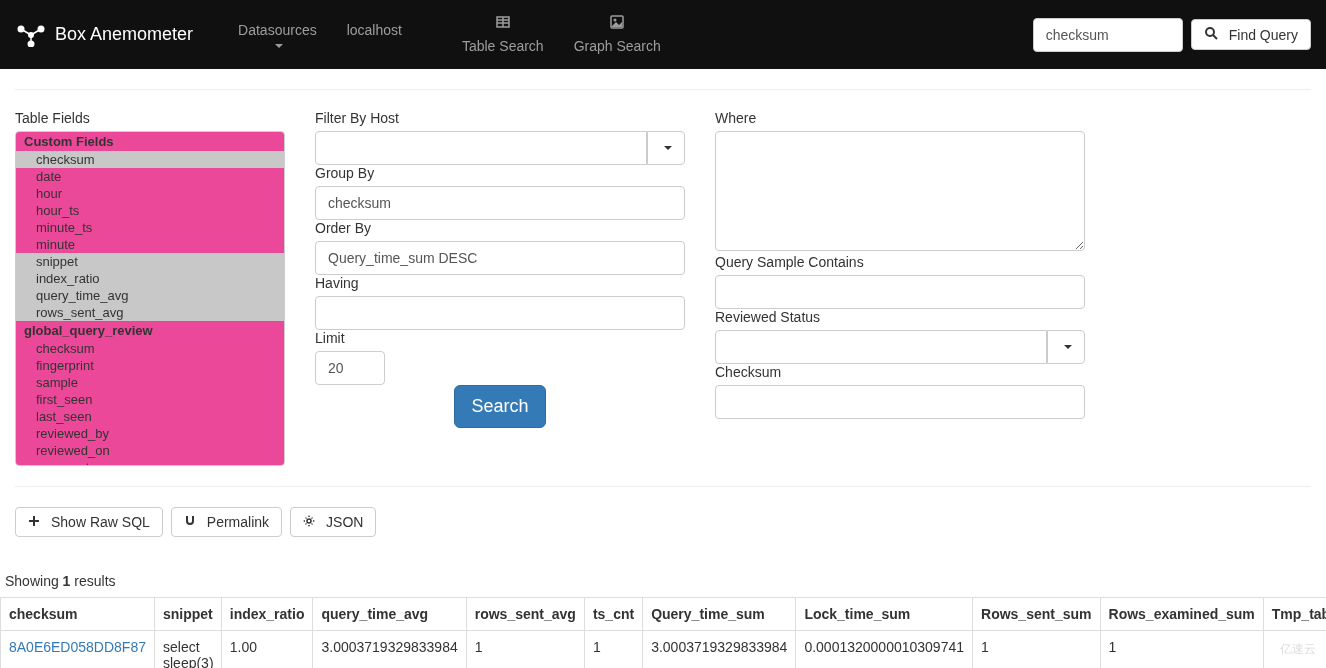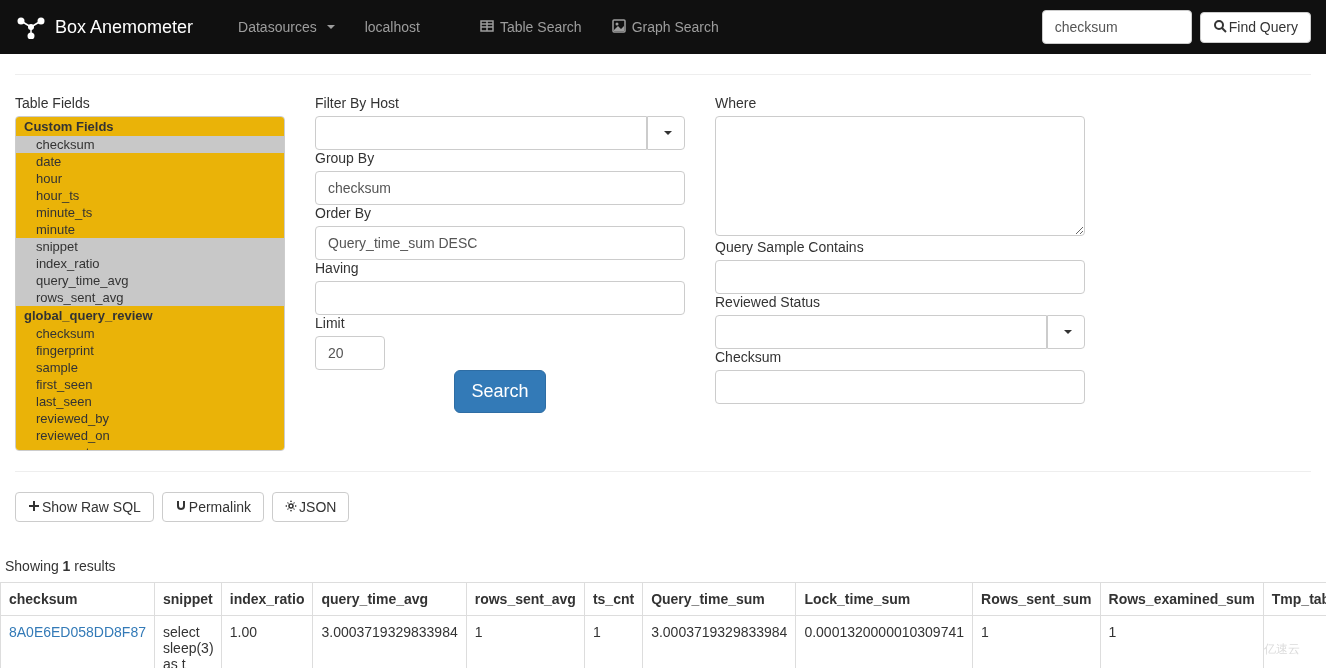--- a/index.html
+++ b/index.html
@@ -1,52 +1,52 @@
 <!DOCTYPE html>
 <html><head>
 <meta charset="utf-8">
 <style>
 * { box-sizing: border-box; margin: 0; padding: 0; }
 body { font-family: "Helvetica Neue", Helvetica, Arial, sans-serif; font-size: 14px; color: #333; background: #fff; }
 .navbar { background: #101010; min-height: 50px; padding: 0 15px; display: flex; align-items: center; }
 .navbar-brand { color: #fff; font-size: 18px; display: flex; align-items: center; gap: 8px; padding: 15px 15px 15px 0; text-decoration: none; }
 .navbar-nav { display: flex; list-style: none; margin-left: 15px; }
-.navbar-nav li a { color: #9d9d9d; padding: 15px; display: flex; align-items: center; gap: 6px; text-decoration: none; font-size: 14px; }
+.navbar-nav li a { color: #9d9d9d; padding: 15px; display: flex; align-items: center; gap: 6px; text-decoration: none; font-size: 14px; flex-direction: column; }
 .nav-right { margin-left: auto; display: flex; align-items: center; gap: 8px; }
 .form-control { background: #fff; border: 1px solid #ccc; border-radius: 4px; padding: 6px 12px; font-size: 14px; color: #555; height: 34px; }
-.btn { display: inline-flex; align-items: center; gap: 2px; padding: 6px 12px; font-size: 14px; border-radius: 4px; border: 1px solid #ccc; background: #fff; cursor: pointer; color: #333; }
+.btn { display: inline-flex; align-items: center; gap: 11px; padding: 6px 12px; font-size: 14px; border-radius: 4px; border: 1px solid #ccc; background: #fff; cursor: pointer; color: #333; }
 .btn-primary { background: #337ab7; border-color: #2e6da4; color: #fff; padding: 10px 16px; font-size: 18px; border-radius: 6px; }
 .container { padding: 0 15px; max-width: 1326px; }
 hr { border: 0; border-top: 1px solid #eee; margin: 20px 0; }
 .row { display: flex; gap: 30px; margin-bottom: 15px; }
 .col-left { width: 270px; flex-shrink: 0; }
 .col-mid { width: 370px; flex-shrink: 0; }
 .col-right { width: 370px; flex-shrink: 0; }
 label { font-weight: 400; color: #333; display: block; margin-bottom: 5px; }
-.multiselect { width: 100%; height: 335px; border: 1px solid #ccc; border-radius: 4px; overflow-y: scroll; font-size: 13px; background: #eab308; }
+.multiselect { width: 100%; height: 335px; border: 1px solid #ccc; border-radius: 4px; overflow-y: scroll; font-size: 13px; background: #ec4899; }
 .multiselect .optgroup { font-weight: bold; padding: 2px 8px; }
 .multiselect .option { padding: 1px 8px 1px 20px; cursor: default; }
 .multiselect .option.selected { background: #c8c8c8; }
 .form-group { }
 .input-group { display: flex; }
 .input-group .form-control { border-top-right-radius: 0; border-bottom-right-radius: 0; flex: 1; }
 .input-group-btn .btn { border-top-left-radius: 0; border-bottom-left-radius: 0; height: 34px; }
 textarea.form-control { height: 120px; resize: both; }
 .full-input { width: 100%; }
 .limit-input { width: 70px; }
 .btn-toolbar { display: flex; gap: 8px; margin-bottom: 36px; }
 .results-label { margin-bottom: 8px; }
 table { border-collapse: collapse; width: 100%; font-size: 14px; }
 table th, table td { border: 1px solid #ddd; padding: 8px; text-align: left; vertical-align: top; }
 table th { font-weight: bold; background: #fff; }
 table a { color: #337ab7; text-decoration: none; }
 .logo-icon { width: 32px; height: 24px; position: relative; }
 .logo-icon svg { width: 100%; height: 100%; }
 .caret { display: inline-block; width: 0; height: 0; margin-left: 4px; border-top: 4px dashed; border-right: 4px solid transparent; border-left: 4px solid transparent; }
-.watermark { position: fixed; right: 26px; bottom: 10px; opacity: 0.3; font-size: 12px; color: #888; pointer-events: none; }
+.watermark { position: fixed; right: 10px; bottom: 10px; opacity: 0.3; font-size: 12px; color: #888; pointer-events: none; }
 </style>
 </head>
 <body>
 
 <div class="navbar">
   <a class="navbar-brand">
     <span class="logo-icon">
       <svg viewBox="0 0 32 24">
           <g fill="#fff">
             <circle cx="16" cy="12" r="3"></circle>

